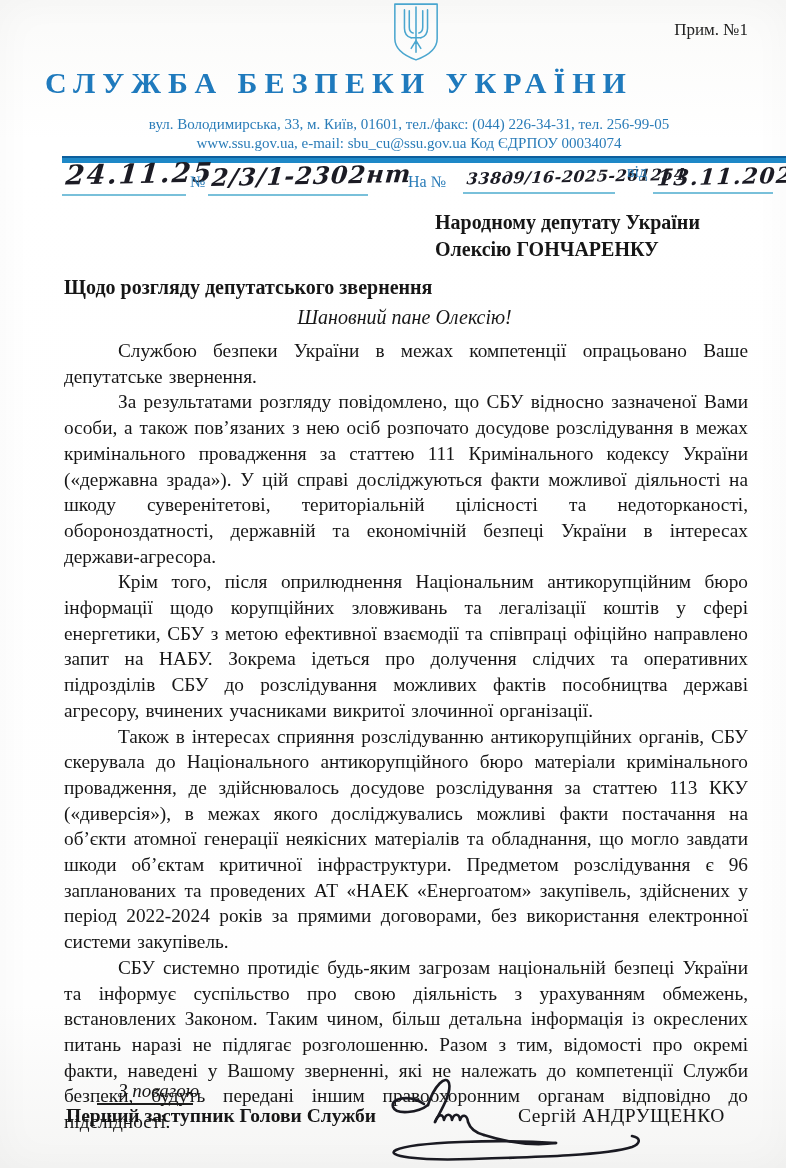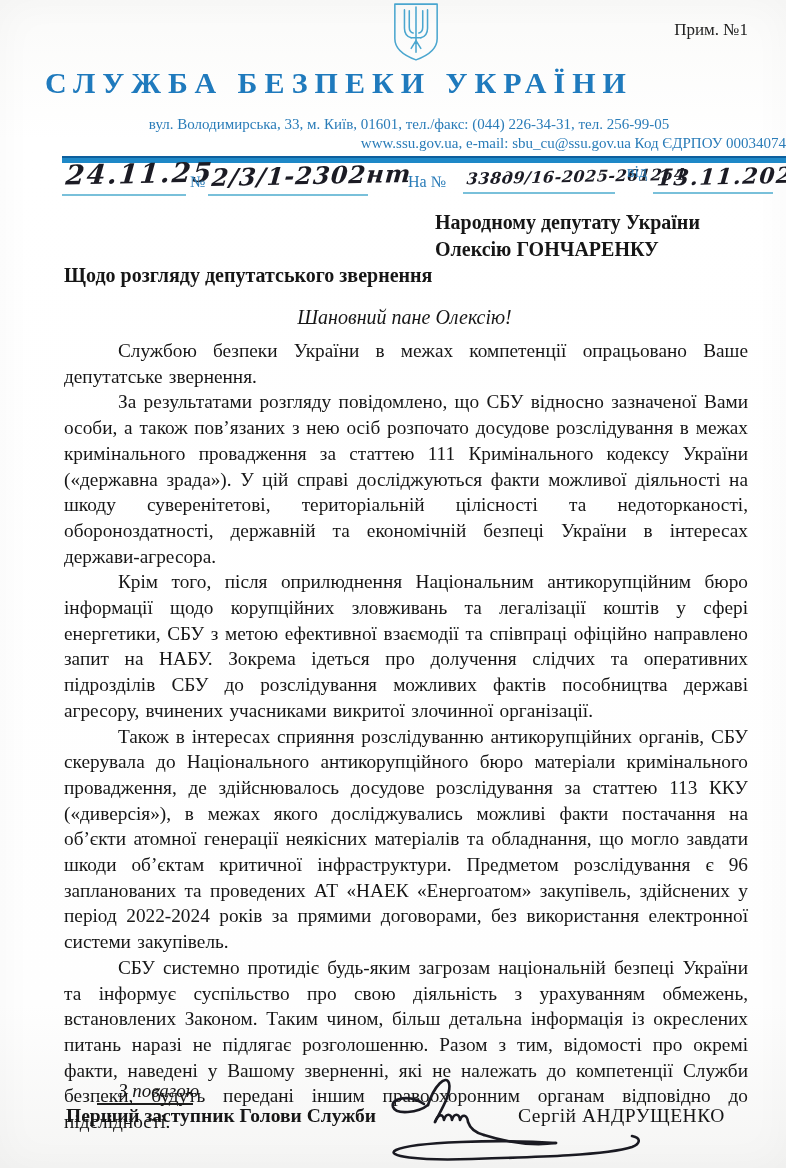--- a/index.html
+++ b/index.html
@@ -17,21 +17,21 @@
     box-shadow:inset 0 0 40px rgba(0,0,0,0.03);
   }
   .copy-note{position:absolute;top:20px;right:38px;font-size:17px;color:#222;}
   .emblem{position:absolute;left:391px;top:2px;width:50px;height:60px;}
   .org-name{
     position:absolute;top:66px;left:45px;right:0;text-align:left;
     font-size:30px;font-weight:bold;letter-spacing:7px;color:var(--brand-blue);
   }
   .addr{position:absolute;left:32px;right:0;text-align:center;color:#2a7cb8;font-size:15px;}
   .addr1{top:116px;}
-  .addr2{top:135px;text-align:right;}
+  .addr2{top:135px;}
   .rule{
     position:absolute;top:156px;left:62px;right:0;height:7px;
     background:linear-gradient(180deg,var(--rule-blue-dark) 0 30%,var(--rule-blue) 30% 100%);
   }
   .hw{
     position:absolute;color:var(--ink);
     font-family:"DejaVu Serif", serif;font-style:italic;font-weight:bold;
     transform:skewX(-6deg) rotate(-1.2deg);white-space:nowrap;
   }
   .hw-date-out{left:66px;top:158px;font-size:27px;letter-spacing:2px;}
@@ -41,21 +41,21 @@
   .ref-label{position:absolute;color:#2a7cb8;font-size:16px;}
   .lbl-num{left:190px;top:173px;}
   .lbl-na{left:408px;top:173px;}
   .lbl-vid{left:627px;top:163px;font-family:Liberation Serif, serif;}
   .u-line{position:absolute;height:2px;background:var(--underline-blue);}
   .u1{left:62px;top:194px;width:124px;}
   .u2{left:208px;top:194px;width:160px;}
   .u3{left:463px;top:192px;width:152px;}
   .u4{left:653px;top:192px;width:120px;}
   .addressee{position:absolute;left:435px;top:209px;font-size:20px;font-weight:bold;line-height:27px;}
-  .subject{position:absolute;left:64px;top:264px;font-size:20px;font-weight:bold;}
+  .subject{position:absolute;left:64px;top:276px;font-size:20px;font-weight:bold;}
   .salutation{position:absolute;left:0;right:0;top:306px;text-align:center;font-size:20px;font-style:italic;padding-left:23px;}
   .body-text{position:absolute;left:64px;top:338px;width:684px;font-size:19.3px;line-height:25.7px;text-align:justify;}
   .body-text p{margin:0;text-indent:54px;word-spacing:1.5px;}
   .closing{position:absolute;left:118px;top:1080px;font-size:19px;font-style:italic;}
   .closing-underline{position:absolute;left:97px;top:1103px;width:96px;height:2px;background:#1c1c1c;}
   .sig-position{position:absolute;left:66px;top:1105px;font-size:19.5px;font-weight:bold;}
   .sig-name{position:absolute;left:518px;top:1105px;font-size:19.5px;font-weight:normal;letter-spacing:0.5px;}
   .sig-svg{position:absolute;left:380px;top:1072px;width:275px;height:95px;}
 </style>
 </head>

